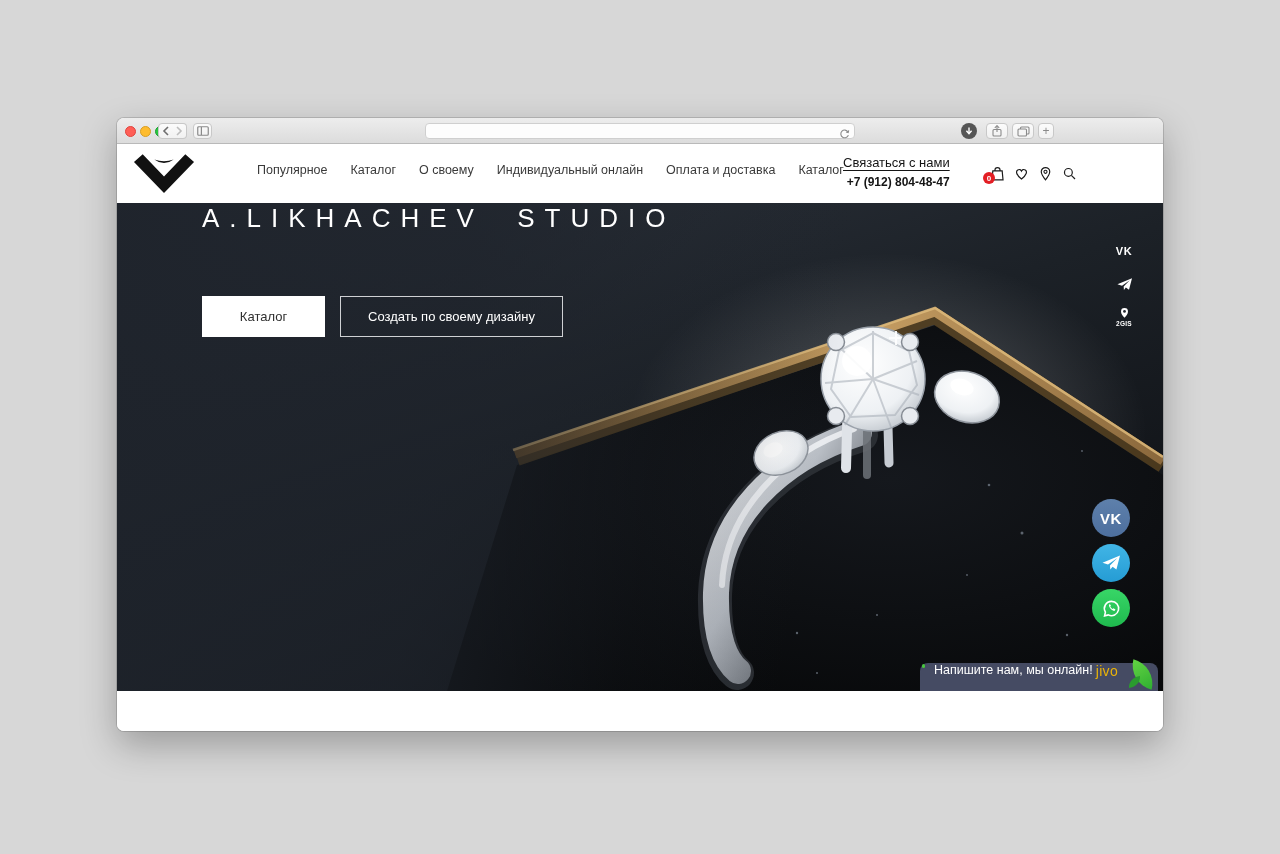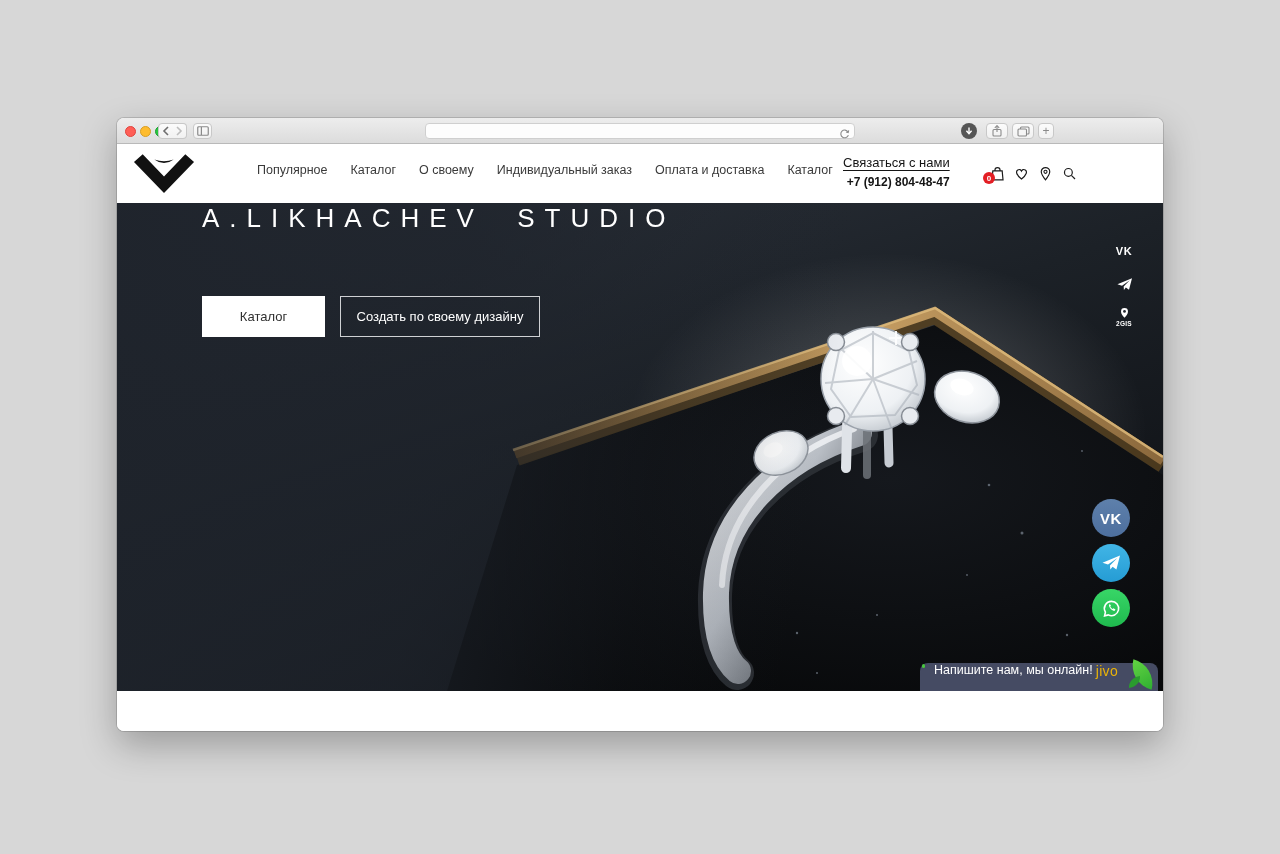--- a/index.html
+++ b/index.html
@@ -87,21 +87,21 @@
     color:#fff; font-size:26px; font-weight:500;
     letter-spacing:10px; word-spacing:16px; white-space:nowrap;
   }
   .hero-sub { margin-top:48px; color:#e3e5e8; font-size:19px; font-weight:300; line-height:31px; }
   .hero-buttons { margin-top:62px; display:flex; gap:15px; }
   .btn-solid {
     width:123px; height:41px; background:#fff; color:#2f2f2f; border:none;
     font-size:13px; font-family:inherit; cursor:pointer;
   }
   .btn-outline {
-    width:200px; height:41px; background:transparent; color:#fff; border:1px solid #cfd1d4;
+    width:223px; height:41px; background:transparent; color:#fff; border:1px solid #cfd1d4;
     font-size:13px; font-family:inherit; cursor:pointer;
   }
 
   .mini-social { position:absolute; right:28px; top:38px; display:flex; flex-direction:column; gap:13px; align-items:center; }
   .mini { width:22px; height:20px; display:flex; flex-direction:column; align-items:center; justify-content:center; cursor:pointer; text-decoration:none; }
   .mini-vk-text { color:#fff; font-size:11px; font-weight:700; letter-spacing:.5px; }
   .gis-label { color:#fff; font-size:6.5px; font-weight:700; letter-spacing:.3px; margin-top:1px; }
 
   .social-circles { position:absolute; left:975px; top:296px; display:flex; flex-direction:column; gap:7px; }
   .circle {
@@ -197,21 +197,21 @@
       <svg width="62" height="41" viewBox="0 0 64 42">
         <polygon points="1,9 10,1 32,24 54,1 63,9 32,41" fill="#111"></polygon>
         <path d="M22 6.5 Q32 14 42 6.5 Q32 10 22 6.5 Z" fill="#111"></path>
       </svg>
     </div>
 
     <nav class="main-nav">
       <a>Популярное</a>
       <a>Каталог</a>
       <a>О своему</a>
-      <a>Индивидуальный заказ</a>
+      <a>Индивидуальный онлайн</a>
       <a>Оплата и доставка</a>
       <a>Каталог</a>
     </nav>
 
     <div class="contact">
       <a class="contact-link">Связаться с нами</a>
       <div class="phone">+7 (912) 804-48-47</div>
     </div>
 
     <div class="header-icons">

